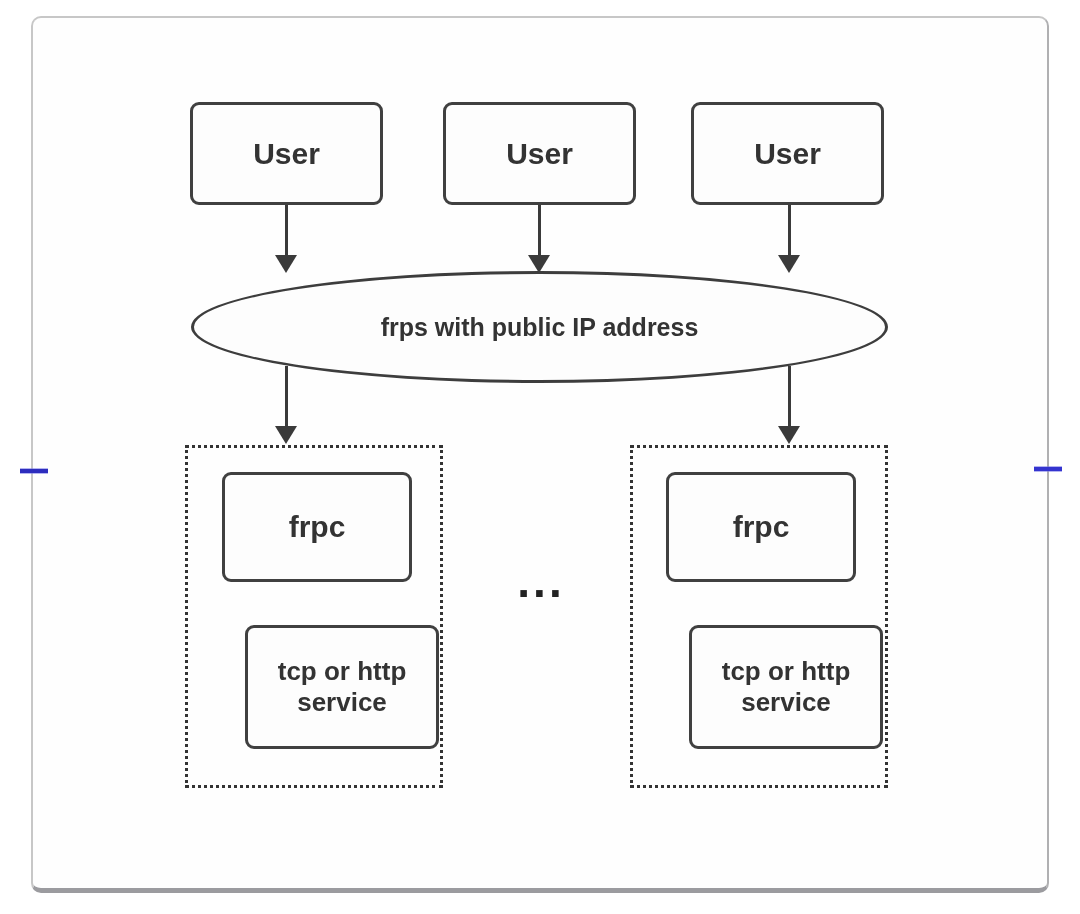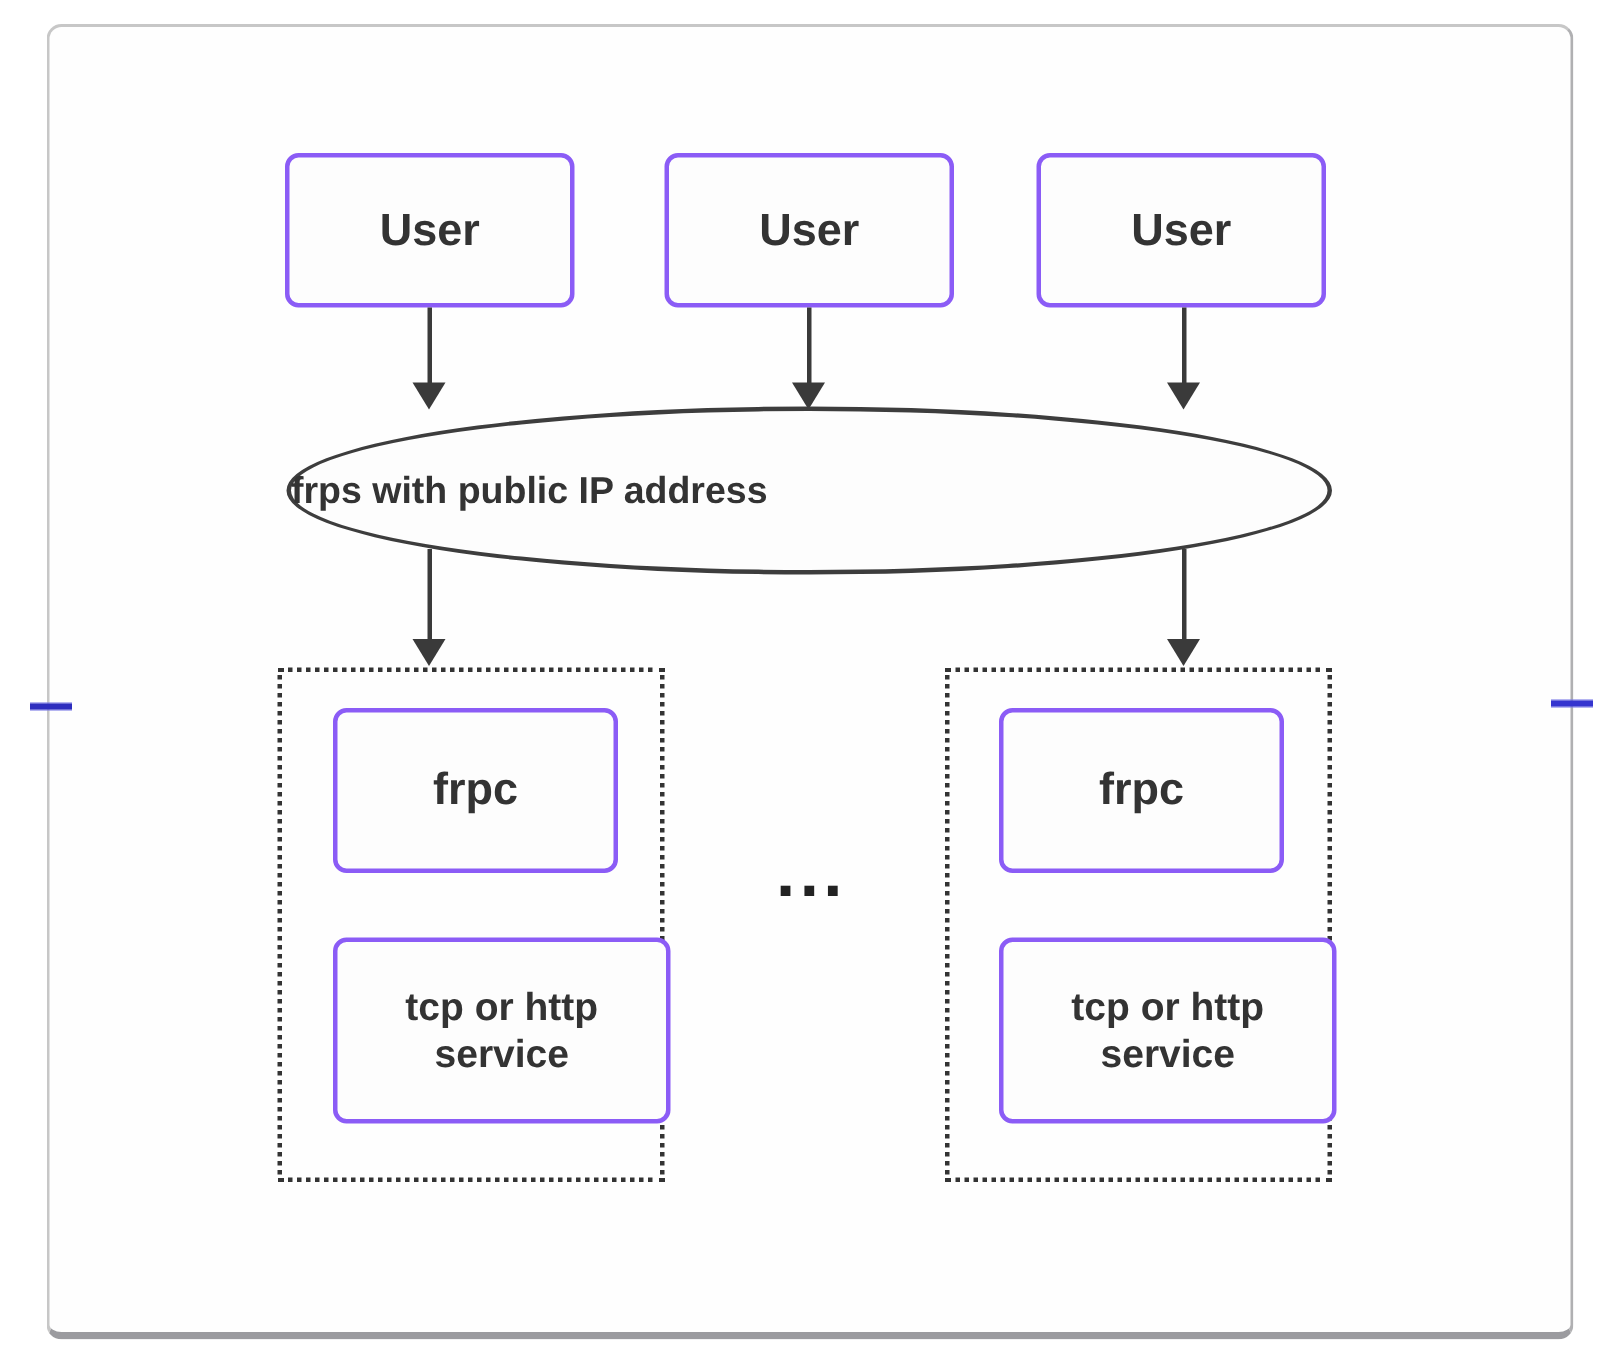--- a/index.html
+++ b/index.html
@@ -20,39 +20,39 @@
     border: 2px solid #c7c7c7;
     border-right-color: #b0b0b2;
     border-bottom: 5px solid #9b9b9f;
     border-radius: 10px;
   }
 
   
   .node-box {
     position: absolute;
     background: #fdfdfd;
-    border: 3px solid #8b5cf6;
+    border: 3px solid #404040;
     border-radius: 9px;
     display: flex; align-items: center; justify-content: center;
     color: #333333;
     font-weight: bold;
   }
   .user-box   { width: 193px; height: 103px; font-size: 30px; }
   .frpc-box   { width: 190px; height: 110px; font-size: 30px; }
-  .svc-box    { width: 225px; height: 124px; font-size: 26px; text-align: center; line-height: 1.18; padding: 0 5px; }
+  .svc-box    { width: 194px; height: 124px; font-size: 26px; text-align: center; line-height: 1.18; padding: 0 5px; margin-left: 23px; }
 
   
   .ellipse-node {
     position: absolute;
     left: 191px; top: 271px;
     width: 697px; height: 112px;
     border: 3px solid #3d3d3d;
     border-radius: 50%;
     background: #fdfdfd;
-    display: flex; align-items: center; 
+    display: flex; align-items: center; justify-content: center;
     font-size: 25px; font-weight: bold; color: #333333;
   }
 
   
   .dotted-group {
     position: absolute;
     width: 258px; height: 343px;
     border: 3px dotted #333333;
     background: transparent;
   }

